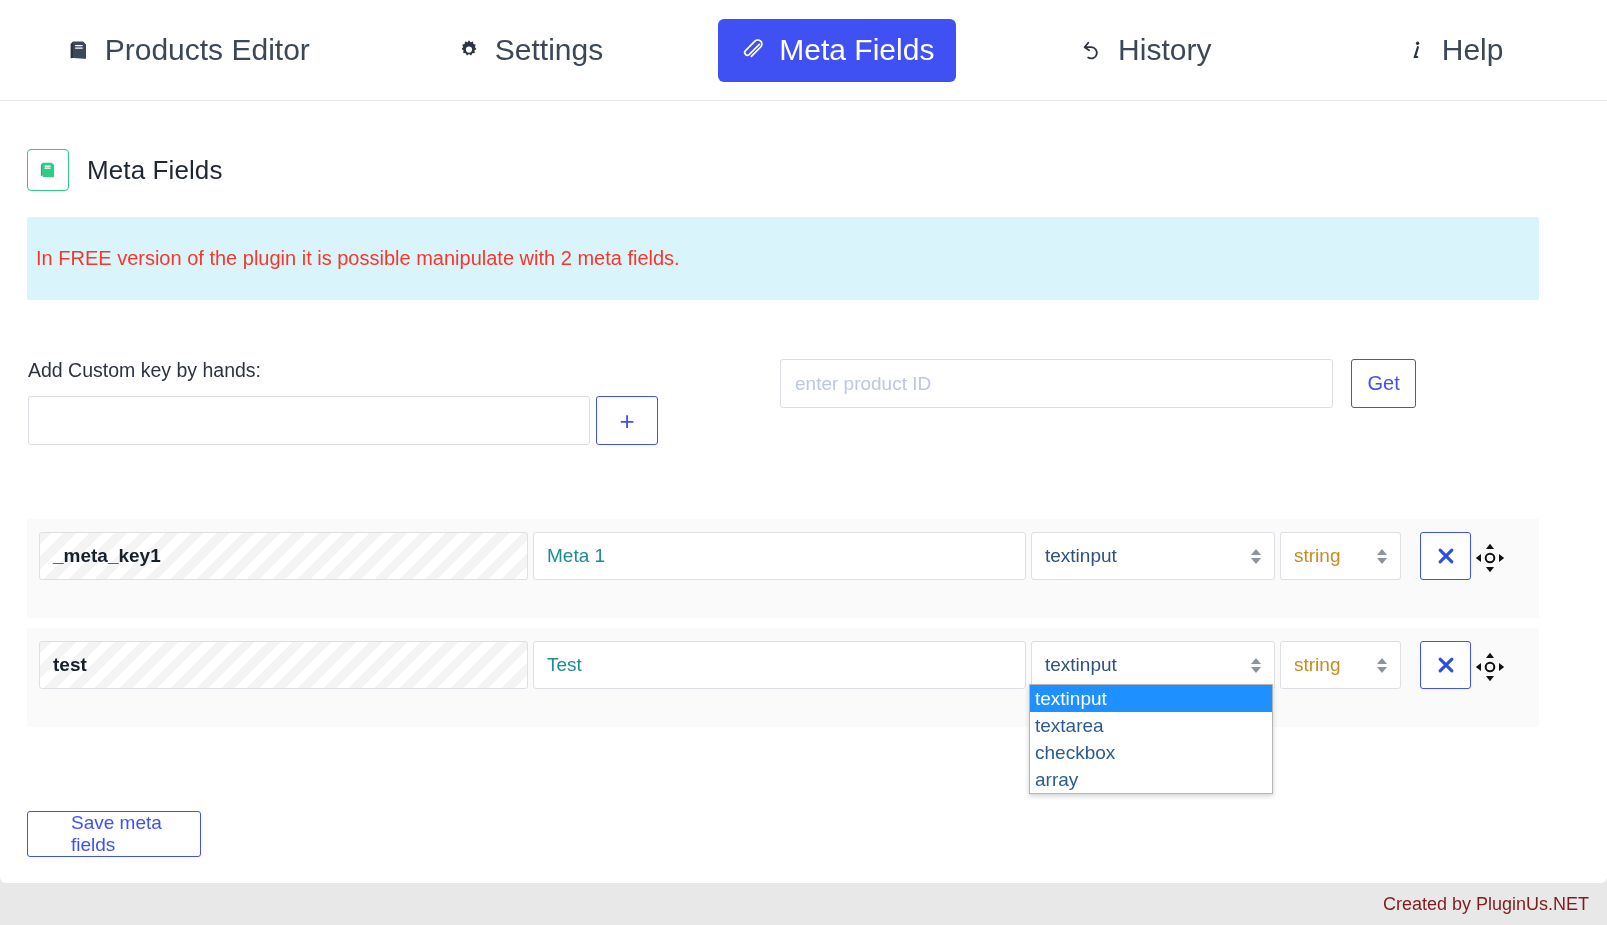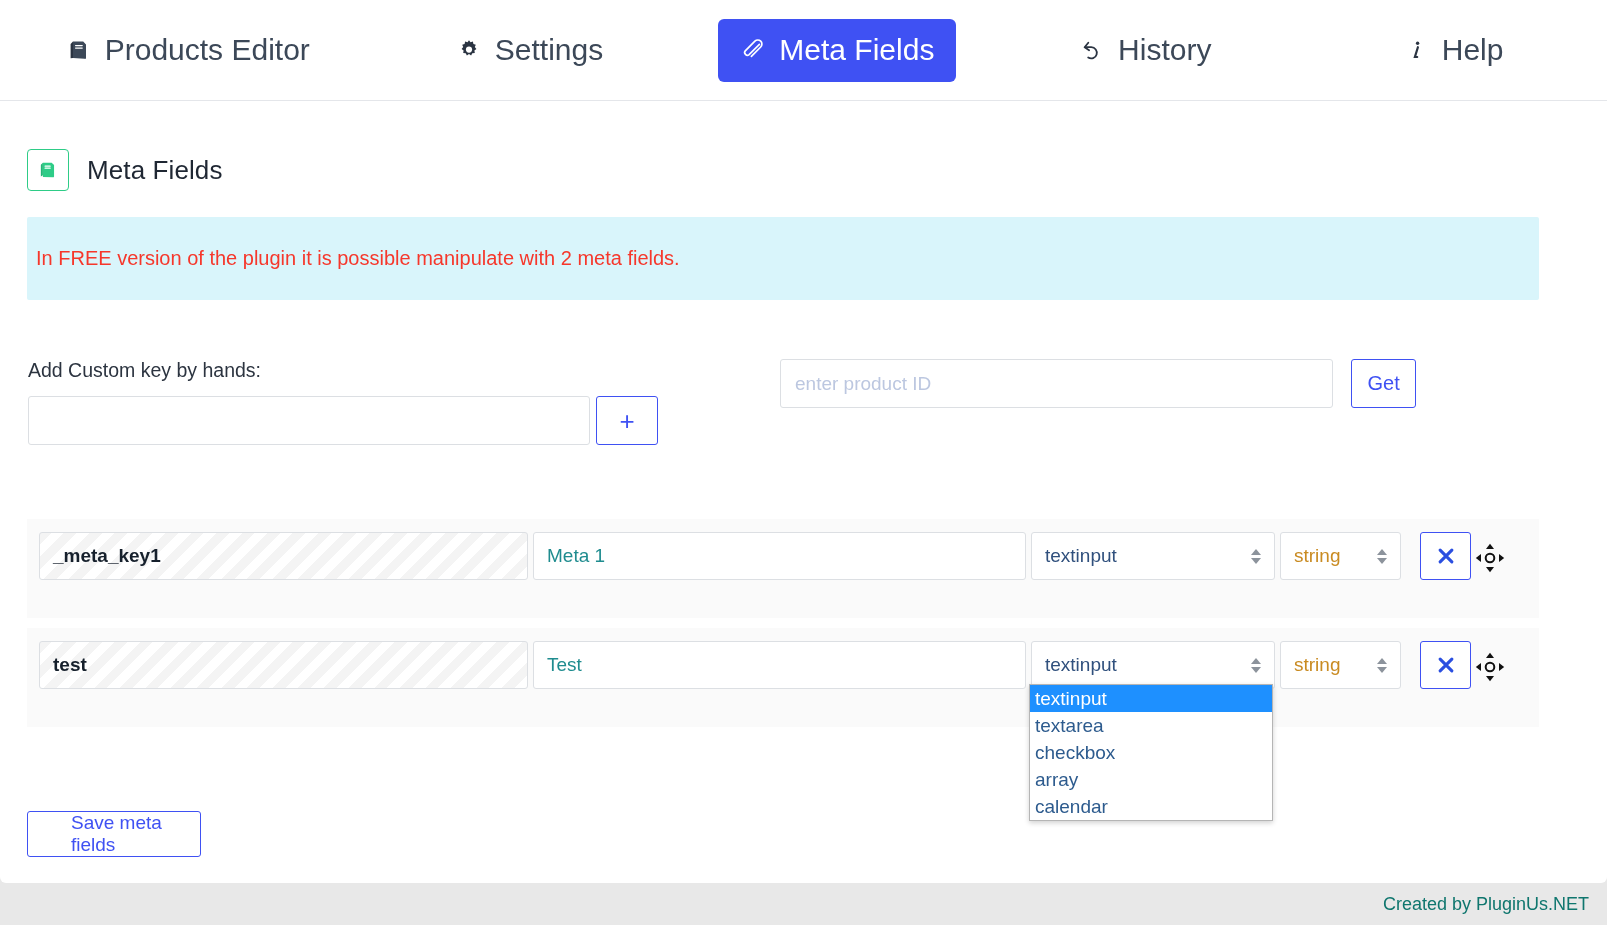--- a/index.html
+++ b/index.html
@@ -287,21 +287,21 @@
   .footer {
     position: absolute;
     left: 0; bottom: 0;
     width: 1607px; height: 42px;
     display: flex;
     align-items: center;
     justify-content: flex-end;
     padding-right: 18px;
     background: #e8e8e8;
   }
-  .footer-text { color: #0f766e; font-size: 18px; }
+  .footer-text { color: #7f1d1d; font-size: 18px; }
 </style>
 </head>
 <body>
 
 <div class="app">
 
   <div class="tabbar">
 
     <div class="tabslot">
       <div class="tab">
@@ -479,21 +479,20 @@
           </svg>
         </div>
       </div>
     </div>
 
     <div class="dropdown">
       <div class="dd-item sel">textinput</div>
       <div class="dd-item">textarea</div>
       <div class="dd-item">checkbox</div>
       <div class="dd-item">array</div>
-      <div class="dd-item">calendar</div>
     </div>
 
     <div class="btn-save">
       <span>Save meta fields</span>
     </div>
   </div>
 
   <div class="footer">
     <span class="footer-text">Created by PluginUs.NET</span>
   </div>

